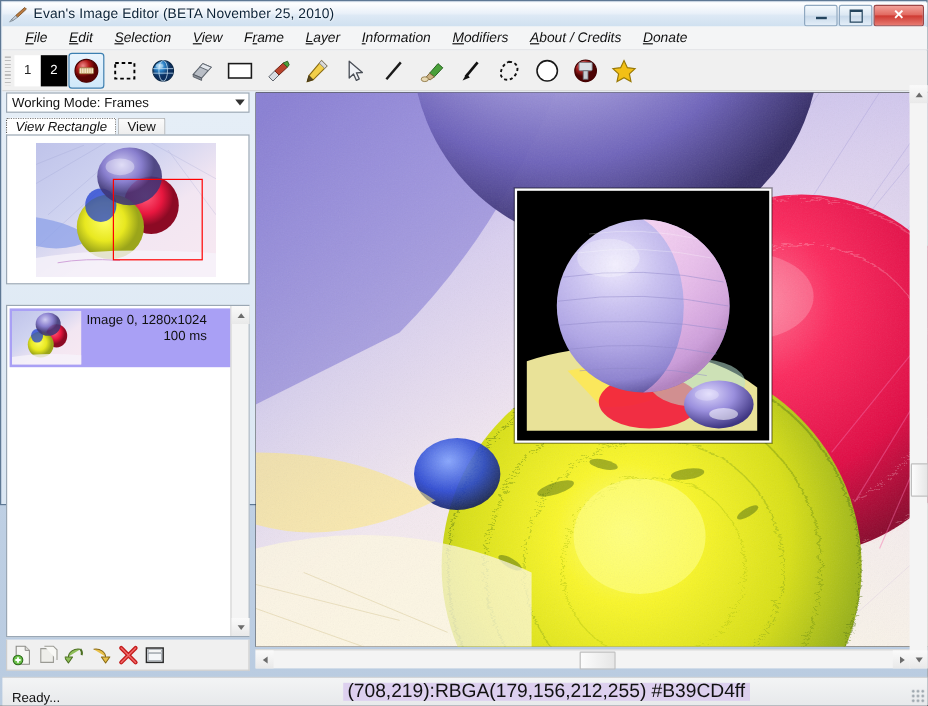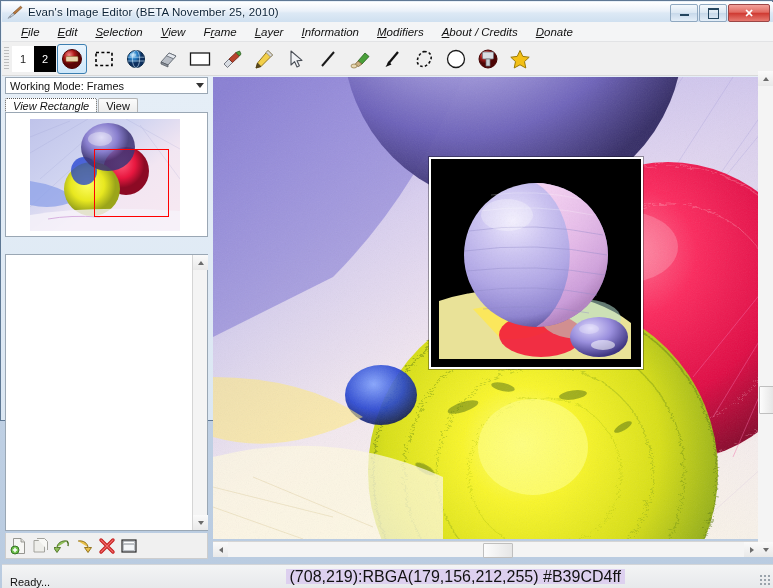--- a/index.html
+++ b/index.html
@@ -470,20 +470,37 @@
           <ellipse cx="70" cy="20" rx="12" ry="7" fill="#ffffff" opacity="0.35"></ellipse>
           <path d="M0 96 Q60 86 150 92 L150 112 L0 112 Z" fill="#f6f2fa" opacity="0.8"></path>
           <path d="M18 100 Q40 96 70 98" stroke="#cfa0d8" stroke-width="0.8" fill="none"></path>
         </svg>
       </div>
       <div class="selrect"></div>
     </div>
 
 
     <div class="frames-list">
+      <div class="frame-item">
+        <div class="frame-thumb">
+          <svg width="58" height="45" viewBox="0 0 150 112" preserveAspectRatio="none">
+            <rect width="150" height="112" fill="url(#tbg)"></rect>
+            <ellipse cx="50" cy="78" rx="12" ry="9" fill="url(#tb_b)" opacity="0.85"></ellipse>
+            <ellipse cx="96" cy="52" rx="23" ry="24" fill="url(#tb_r)"></ellipse>
+            <ellipse cx="62" cy="70" rx="28" ry="27" fill="url(#tb_y)"></ellipse>
+            <ellipse cx="54" cy="52" rx="13" ry="14" fill="#1f3fd0" opacity="0.75"></ellipse>
+            <ellipse cx="78" cy="28" rx="27" ry="24" fill="url(#tb_p)" opacity="0.88"></ellipse>
+            <path d="M0 96 Q60 86 150 92 L150 112 L0 112 Z" fill="#f6f2fa" opacity="0.8"></path>
+          </svg>
+        </div>
+        <div class="frame-label">
+          <div>Image 0, 1280x1024</div>
+          <div>100 ms</div>
+        </div>
+      </div>
 
       <div class="vscroll" style="right:0;top:0;height:275px;">
         <div class="sb-arrow">
               <span class="sb-tri-up"></span>
             </div>
         <div class="sb-arrow" style="position:absolute;bottom:0;left:0;">
               <span class="sb-tri-dn"></span>
             </div>
       </div>
     </div>

